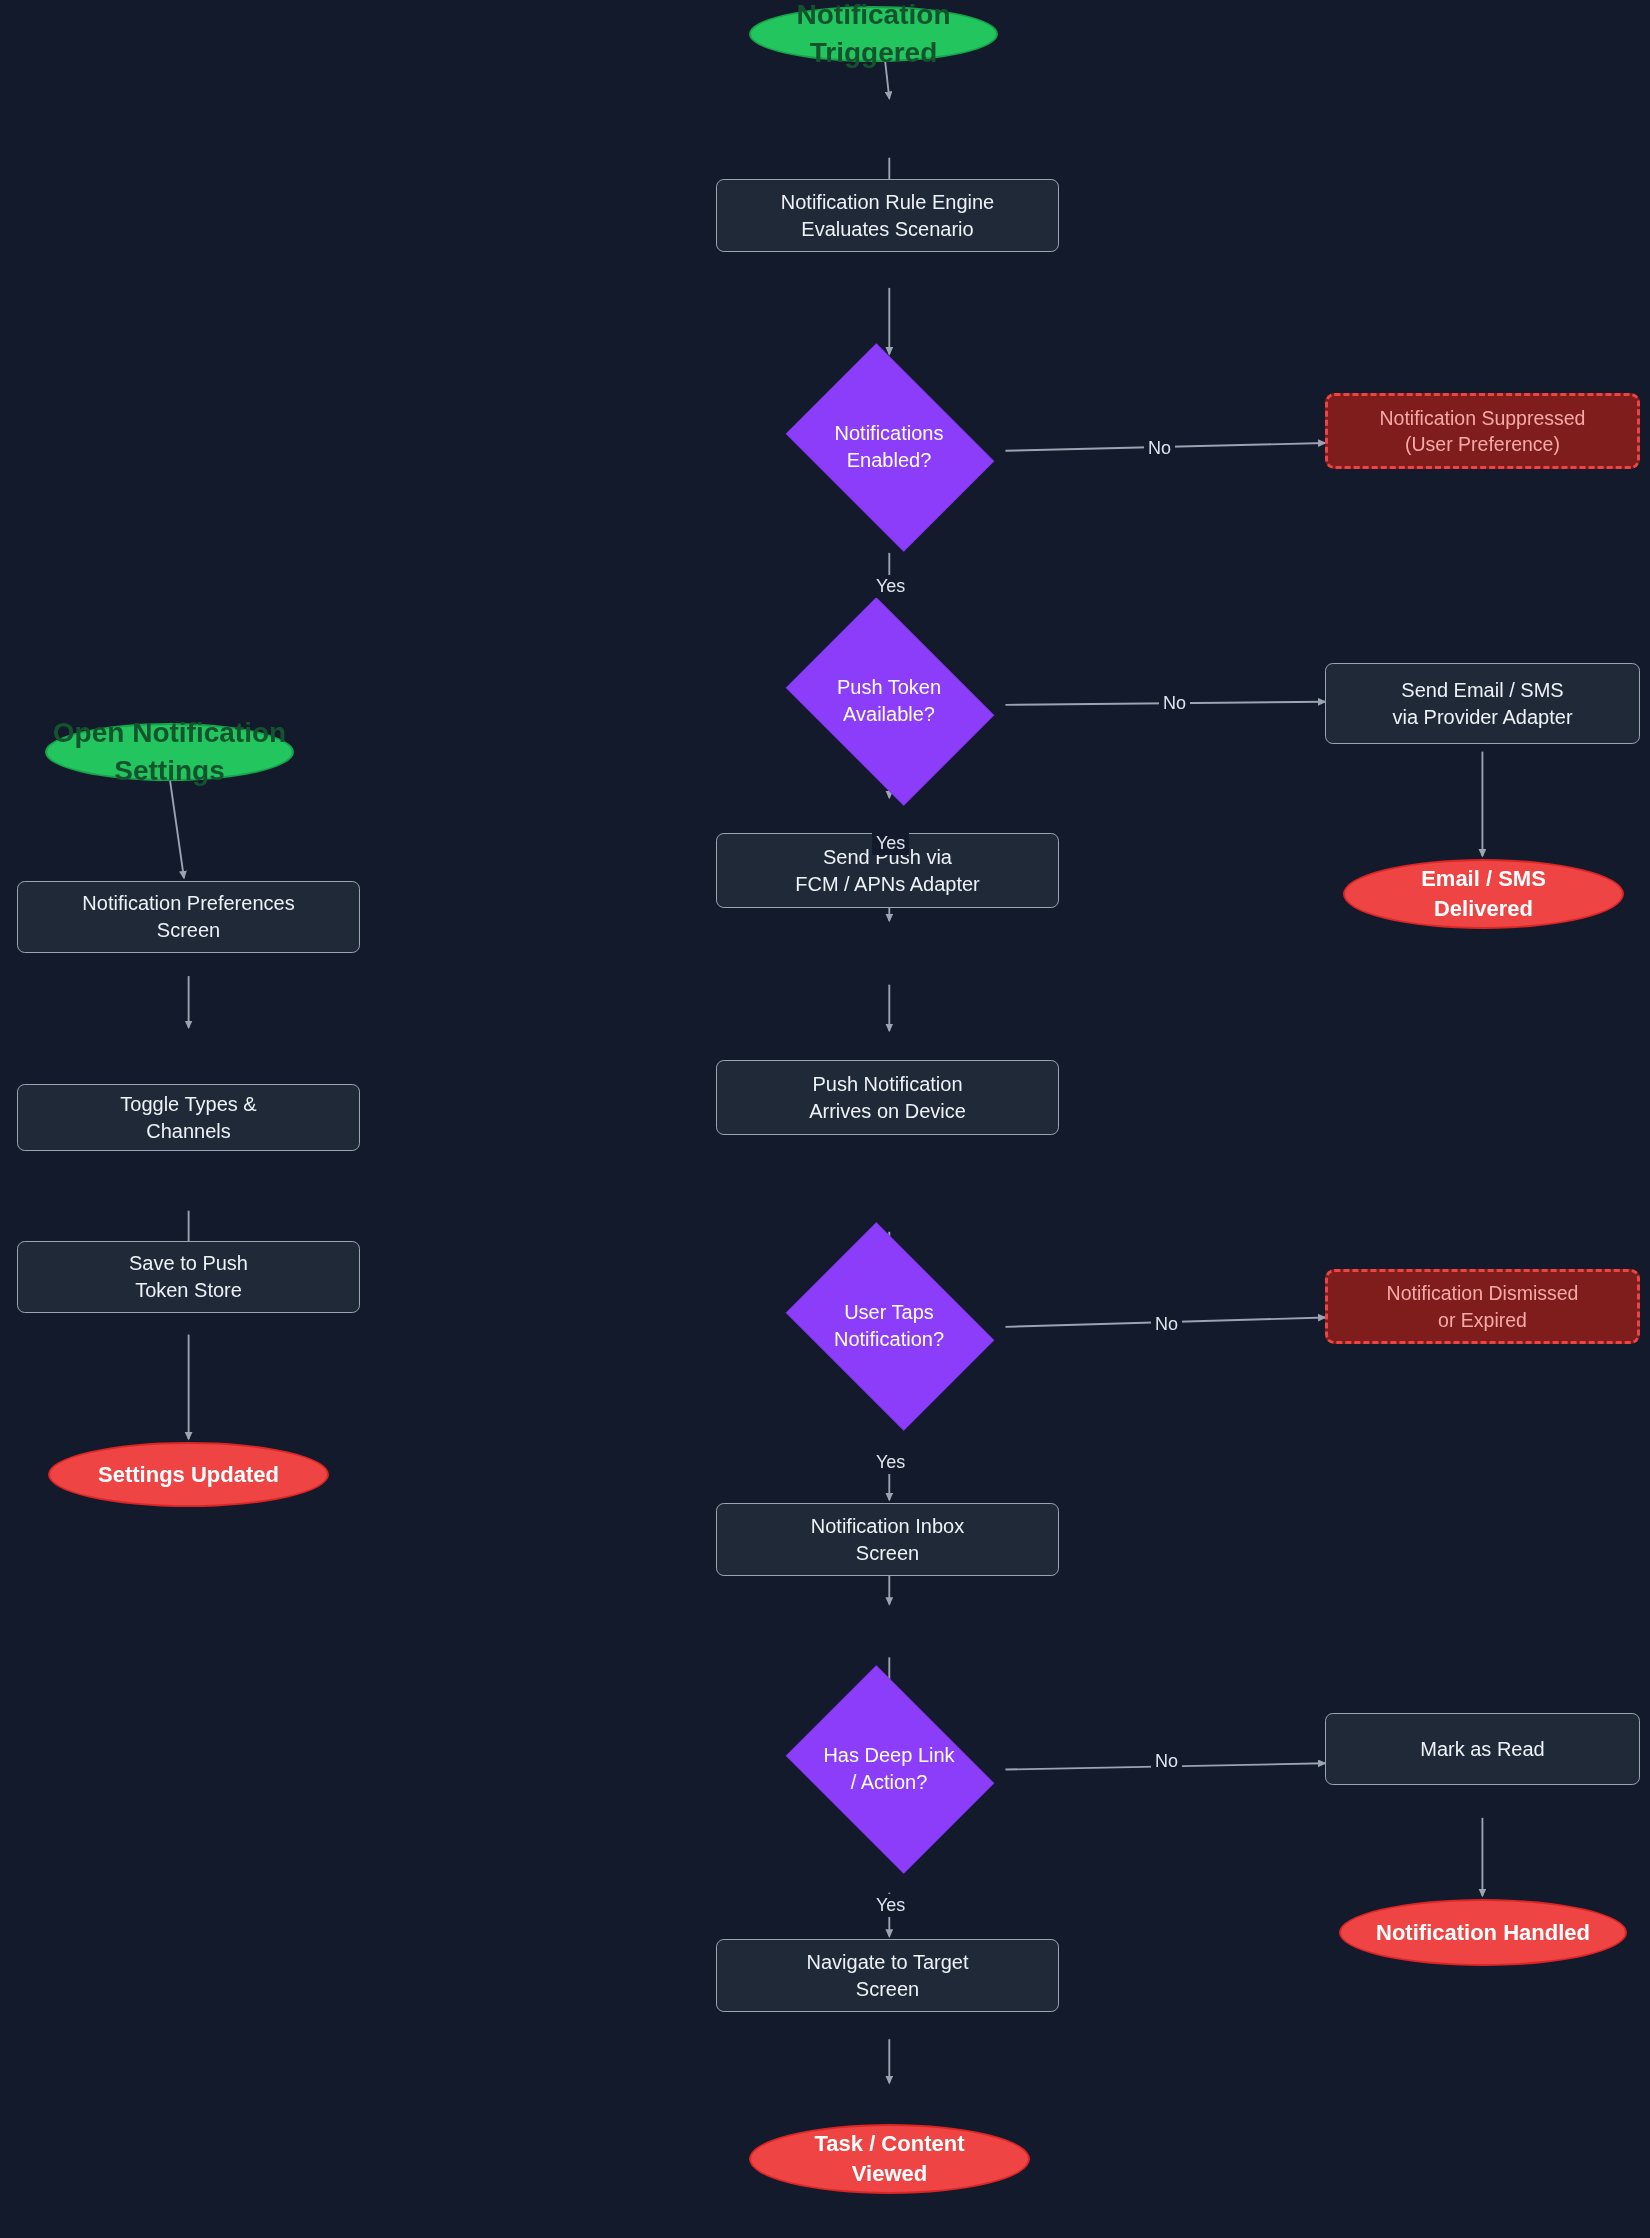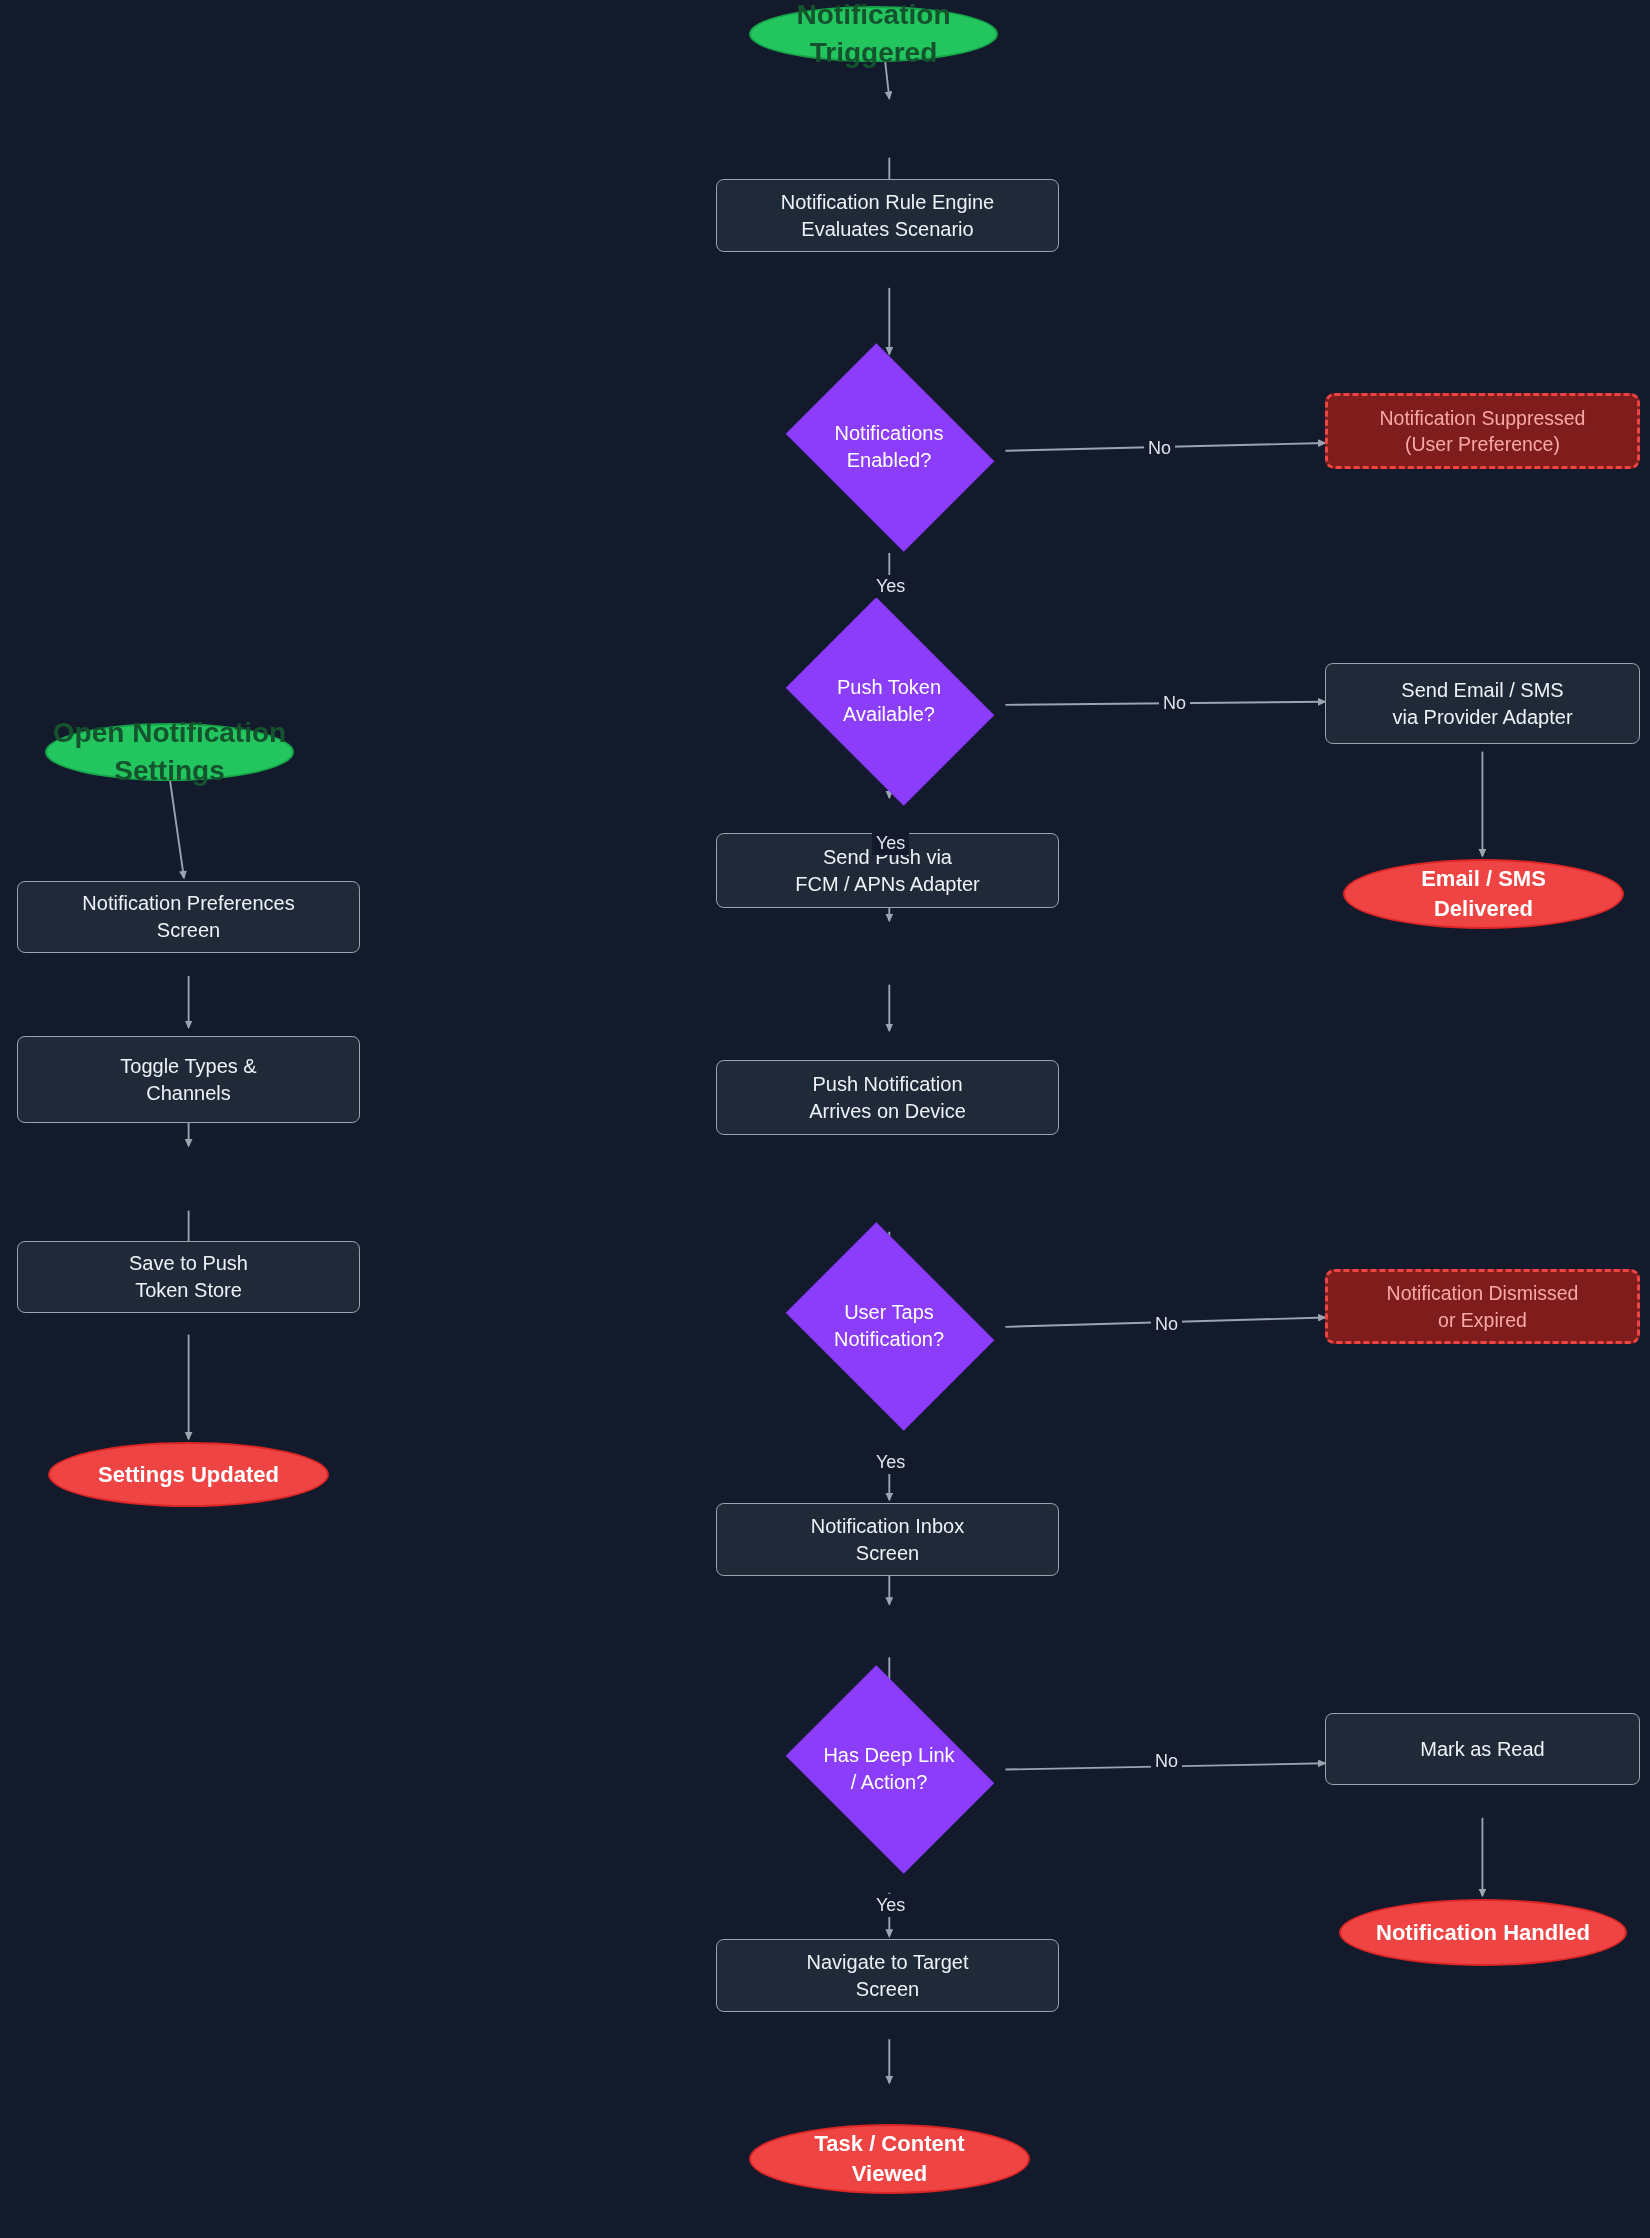--- a/index.html
+++ b/index.html
@@ -191,21 +191,21 @@
   <div class="node term-start" style="left:45px;top:723px;width:249px;height:58px;">
     <span style="white-space:pre-line">Open Notification
 Settings</span>
   </div>
 
   <div class="node proc" style="left:17px;top:881px;width:343px;height:72px;">
     <span style="white-space:pre-line">Notification Preferences
 Screen</span>
   </div>
 
-  <div class="node proc" style="left:17px;top:1036px;width:343px;height:87px;">
+  <div class="node proc" style="left:17px;top:1084px;width:343px;height:67px;">
     <span style="white-space:pre-line">Toggle Types &amp;
 Channels</span>
   </div>
 
   <div class="node proc" style="left:17px;top:1241px;width:343px;height:72px;">
     <span style="white-space:pre-line">Save to Push
 Token Store</span>
   </div>
 
   <div class="node term-end" style="left:48px;top:1442px;width:281px;height:65px;">

